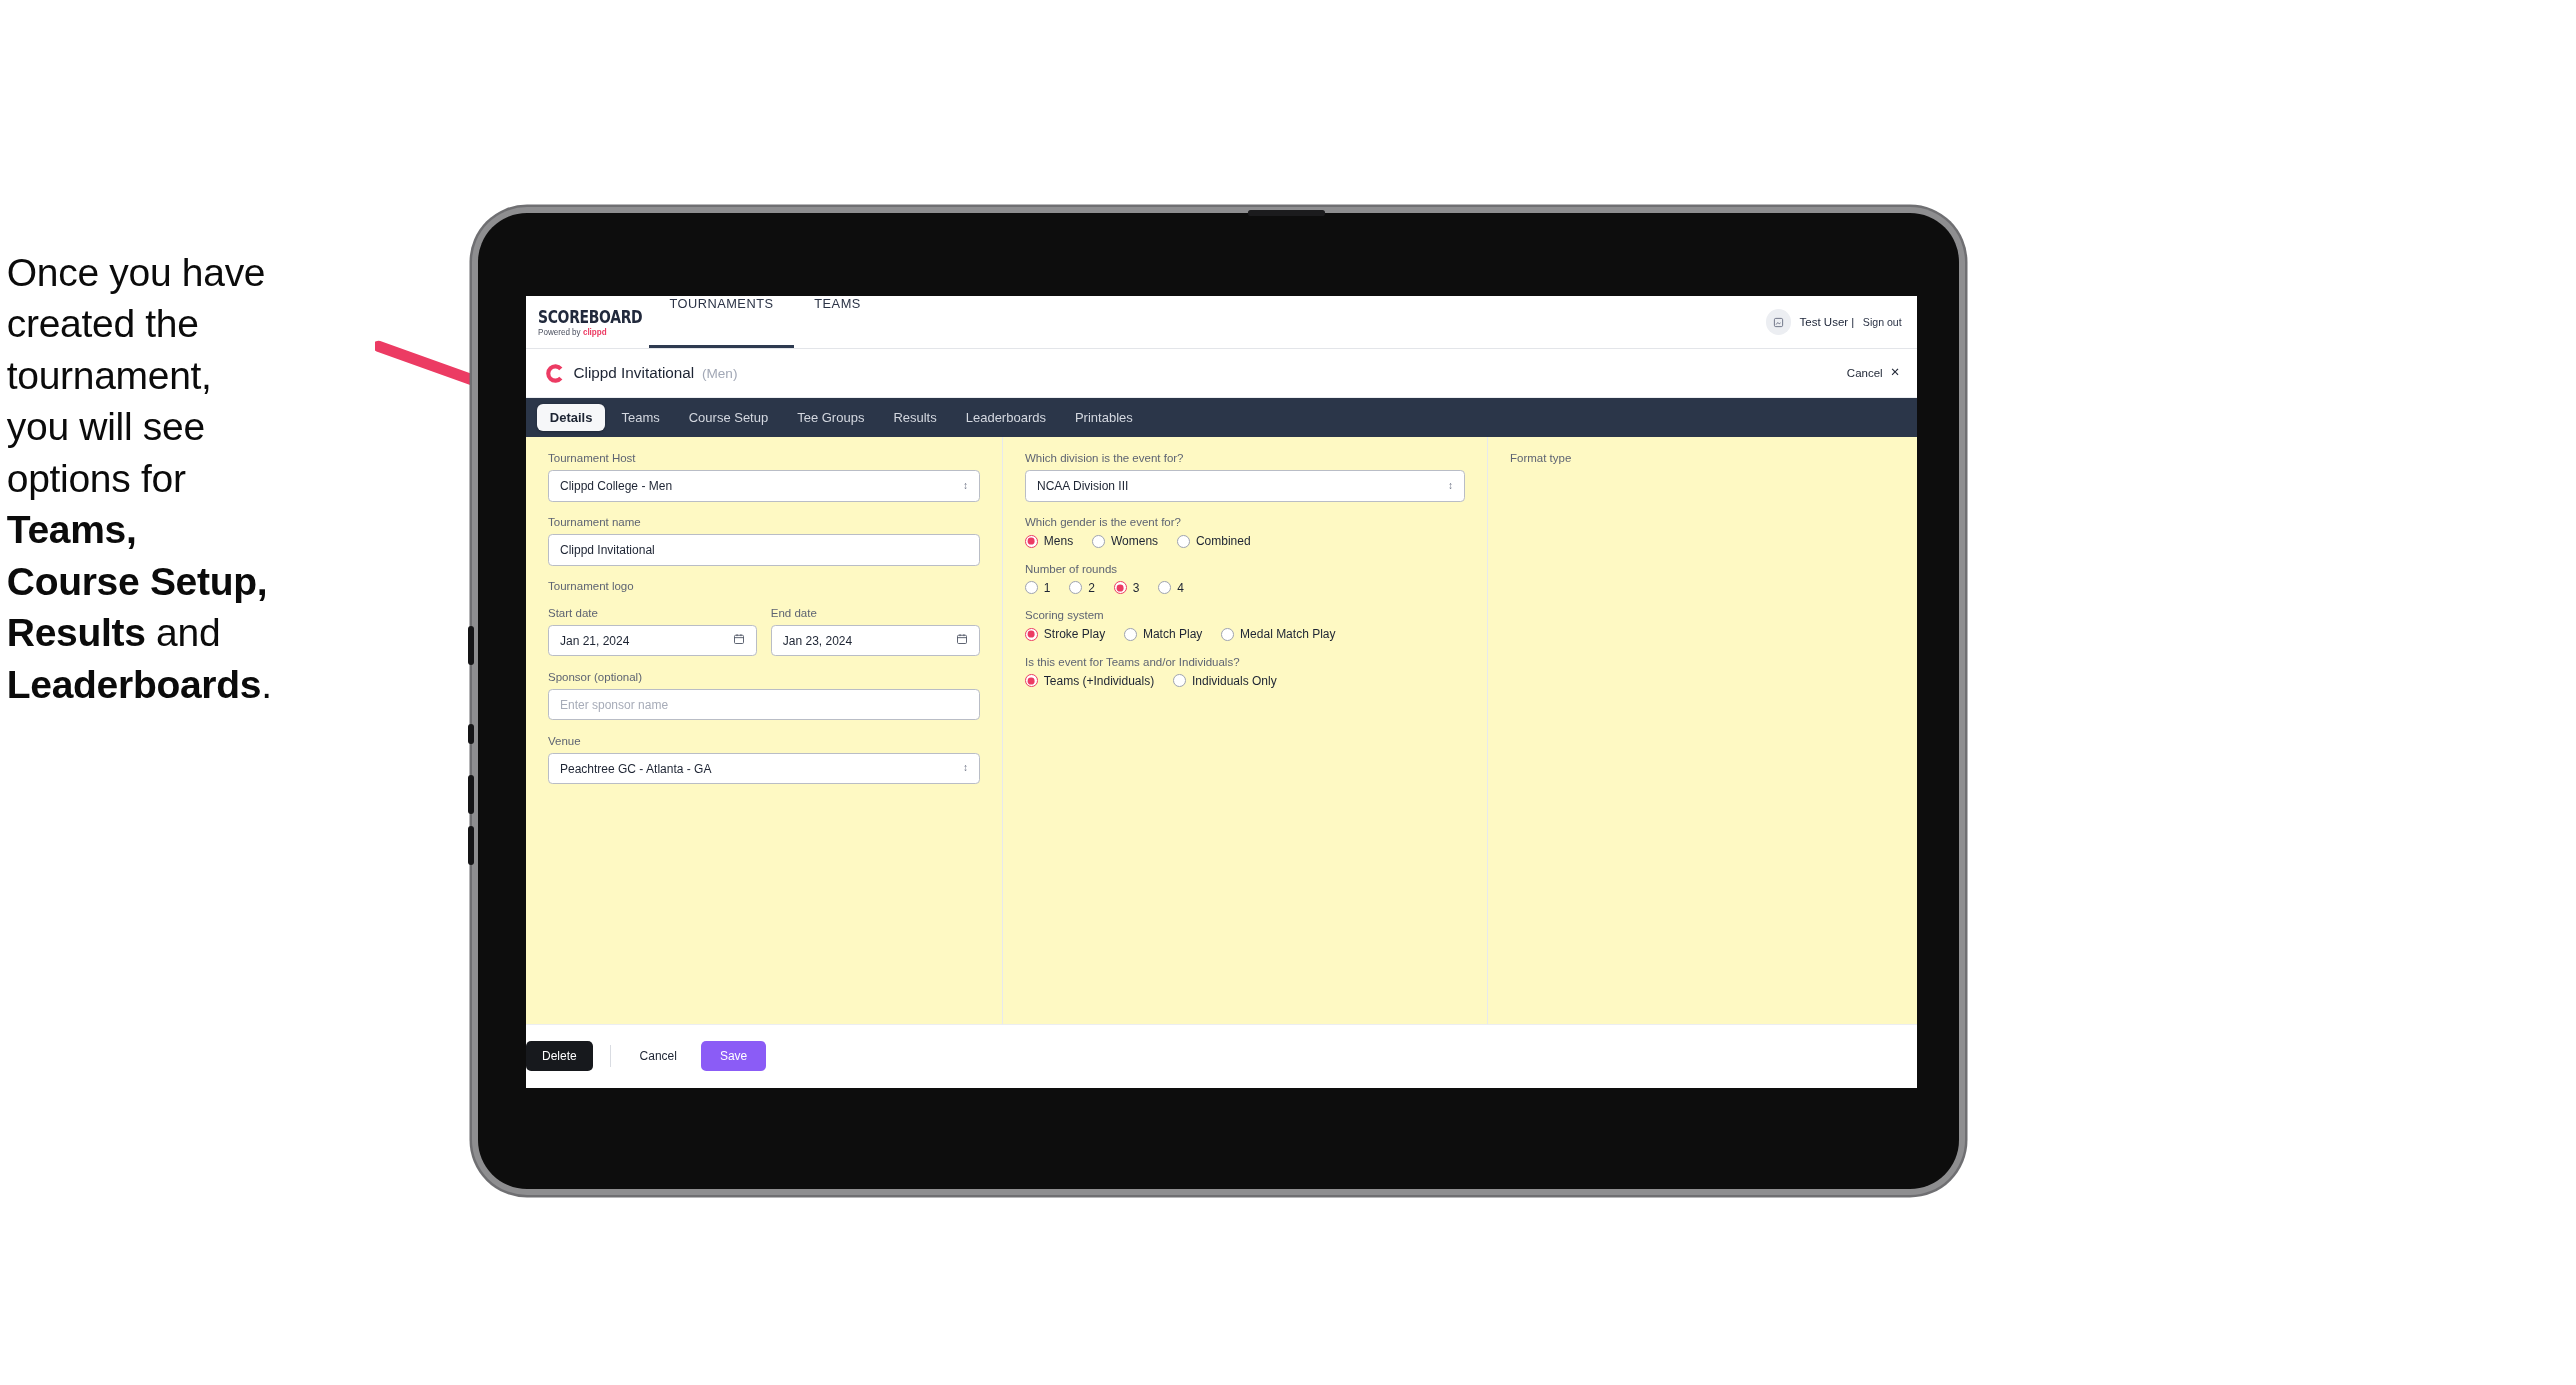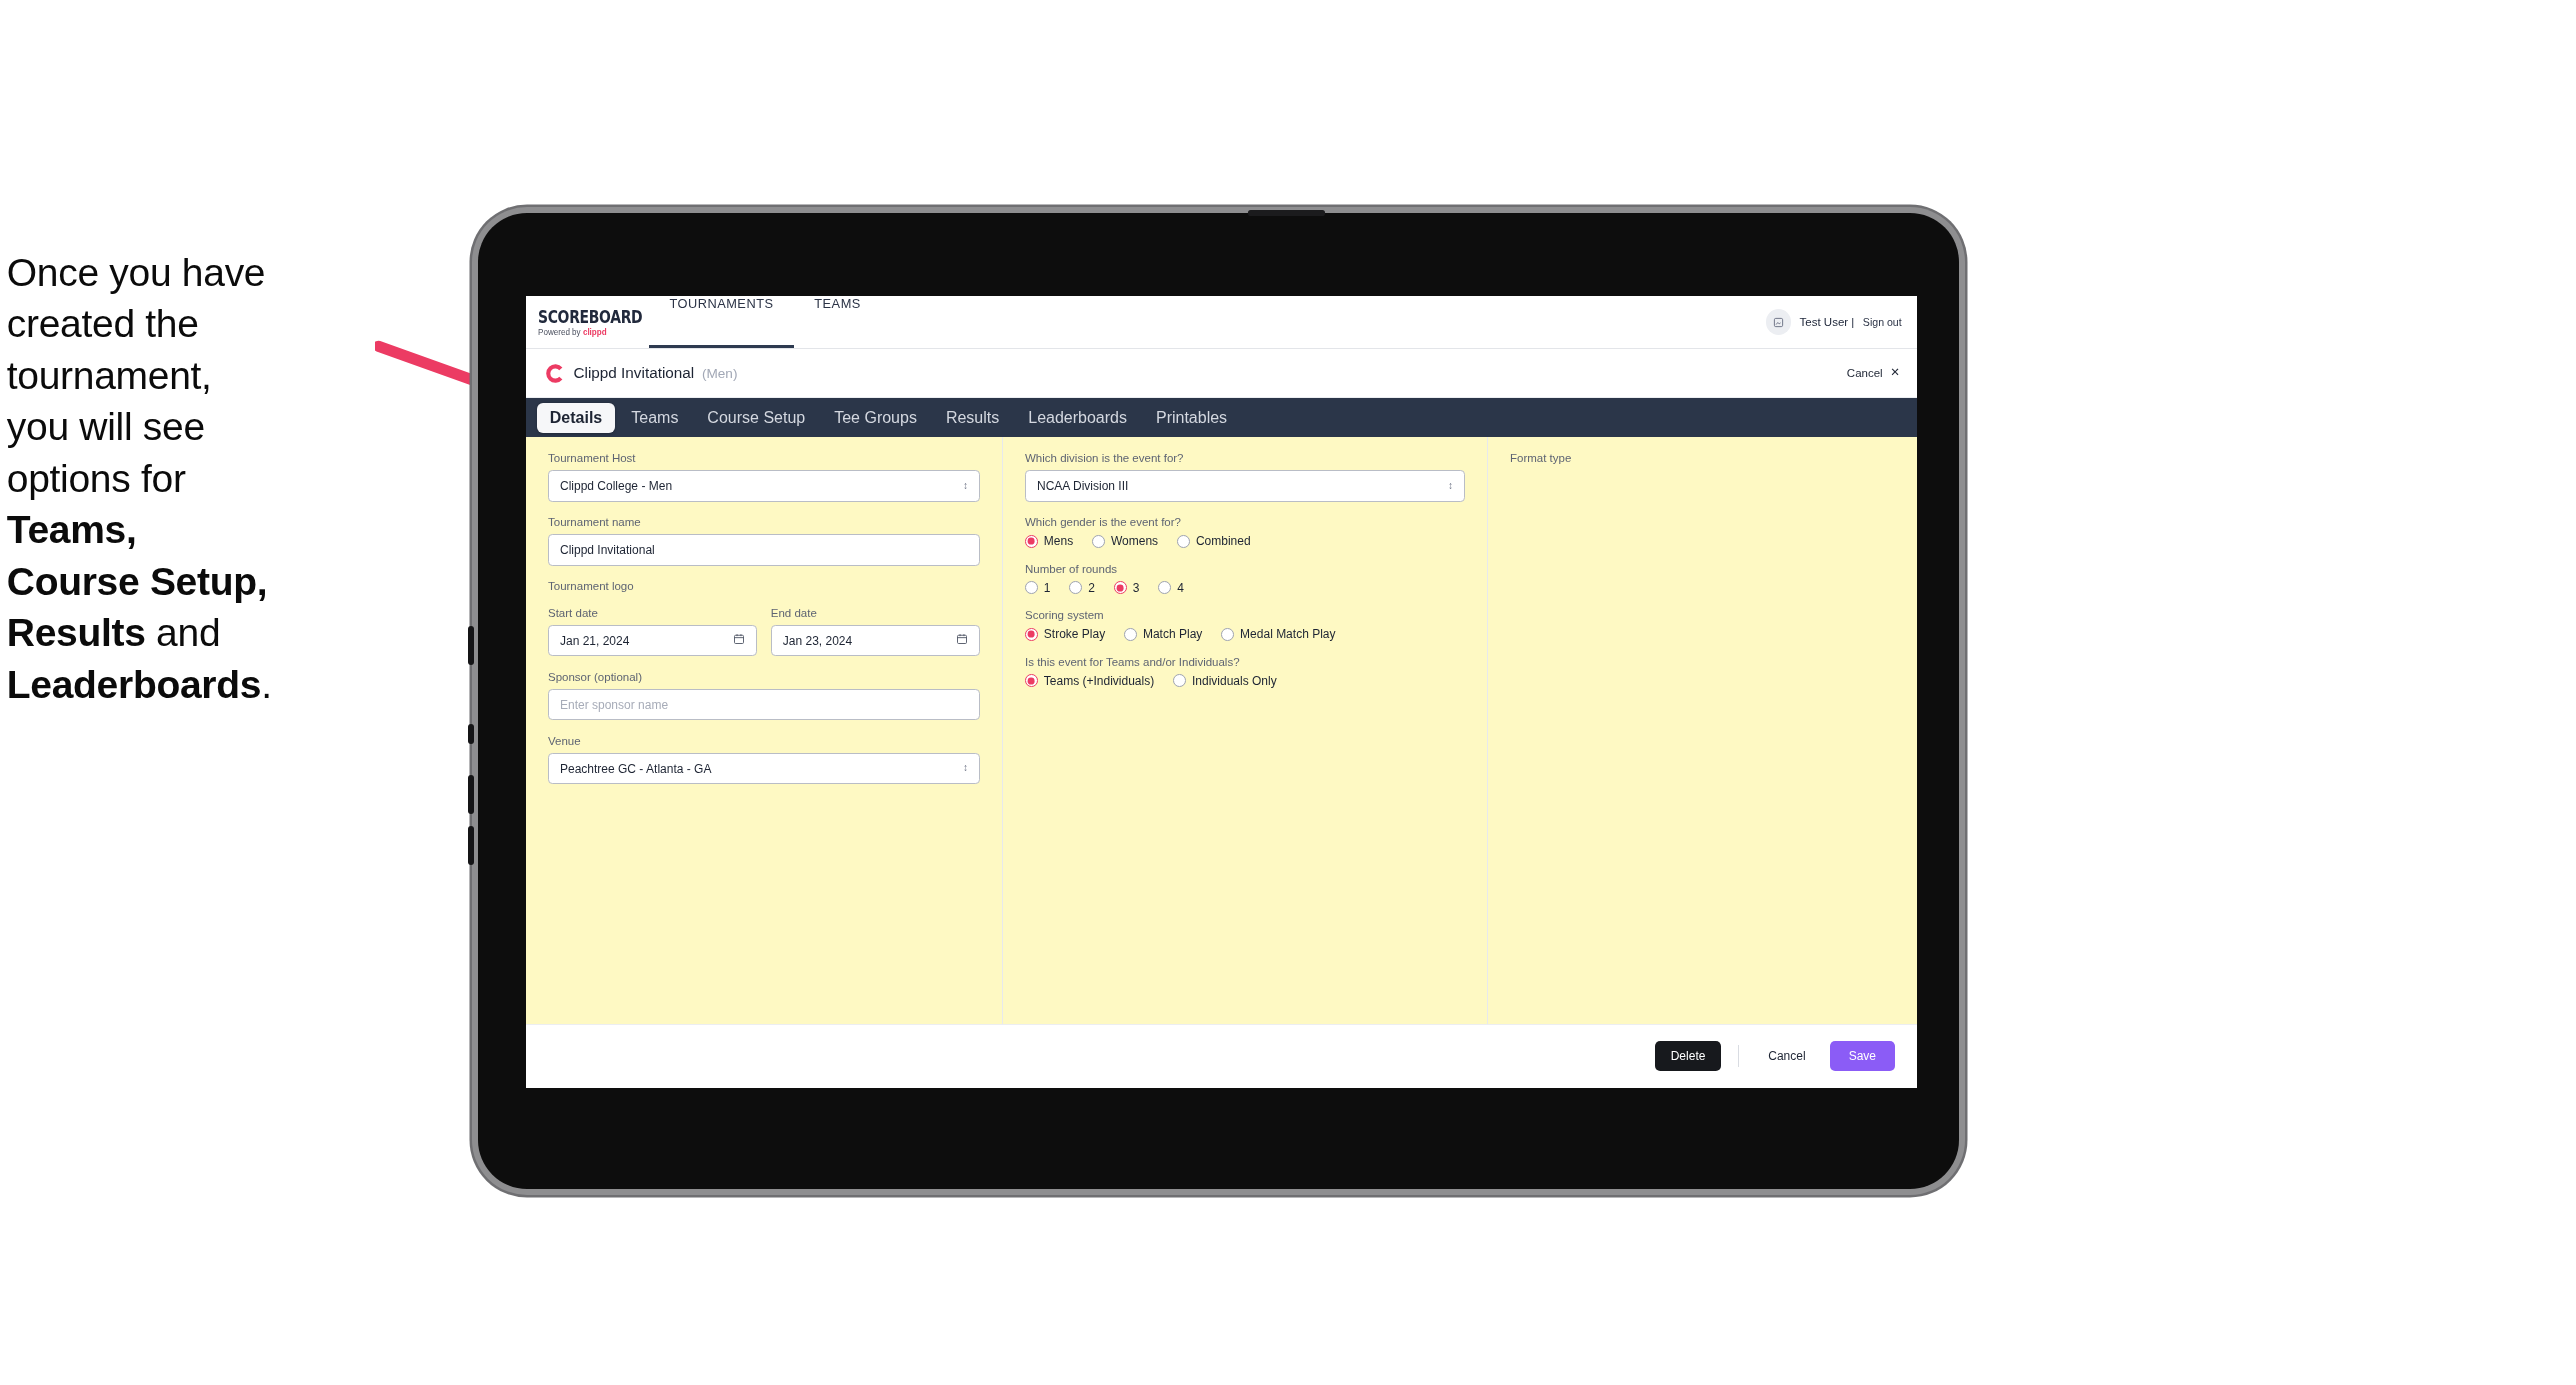--- a/index.html
+++ b/index.html
@@ -83,21 +83,21 @@
   .tcancel { margin-left: auto; display: flex; align-items: center; gap: 7.7px; }
   .tcancel span { font-size: 11.5px; color: #1d2433; cursor: pointer; }
   .xglyph { font-size: 14.5px; color: #1d2433; line-height: 1; cursor: pointer; }
 
   
   #tabs {
     height: 39px; background: #2b3649; display: flex; align-items: center;
     padding-left: 11px; gap: 3.4px;
   }
   .tab {
-    font-size: 16px; color: #d4d8e0; padding: 6px 12.8px; border-radius: 6px; cursor: pointer;
+    font-size: 13px; color: #d4d8e0; padding: 6px 12.8px; border-radius: 6px; cursor: pointer;
   }
   .tab.active { background: #f6f7f9; color: #1d2433; font-weight: 600; box-shadow: 0 0.9px 2.6px rgba(0,0,0,.25); }
 
   
   #body { display: flex; height: 587px; background: #fef9c3; }
   .col { padding: 15.3px 22px 0 22px; }
   .col1 { width: 477px; border-right: 0.9px solid #e7e9ed; }
   .col2 { width: 485px; border-right: 0.9px solid #e7e9ed; }
   .col3 { flex: 1; }
 
@@ -140,21 +140,21 @@
   }
   .rlabel { font-size: 12px; color: #1d2433; }
 
   .fmt-grid { display: flex; }
   .fmt-left { width: 136px; }
   .fmt-item { display: flex; align-items: center; gap: 6.8px; margin-bottom: 12px; cursor: pointer; }
 
   
   #footer {
     height: 63px; background: #fff; border-top: 0.9px solid #eceef1;
-    display: flex; align-items: center; justify-content: flex-end; gap: 0; padding-right: 22px;
+    display: flex; align-items: center; justify-content: flex-start; gap: 0; padding-right: 22px;
   }
   .btn-delete { background: #17191d; color: #fff; font-size: 12px; border-radius: 5.1px; padding: 7.7px 16px; cursor: pointer; }
   .fdiv { width: 0.9px; height: 22px; background: #d9dce2; margin: 0 17px; }
   .btn-cancel { font-size: 12px; color: #1d2433; cursor: pointer; padding: 7.7px 12px; }
   .btn-save { background: #8b5cf6; color: #fff; font-size: 12px; border-radius: 5.1px; padding: 7.7px 19px; margin-left: 12px; cursor: pointer; }
 </style>
 </head>
 <body>
 
 <div id="stage">

